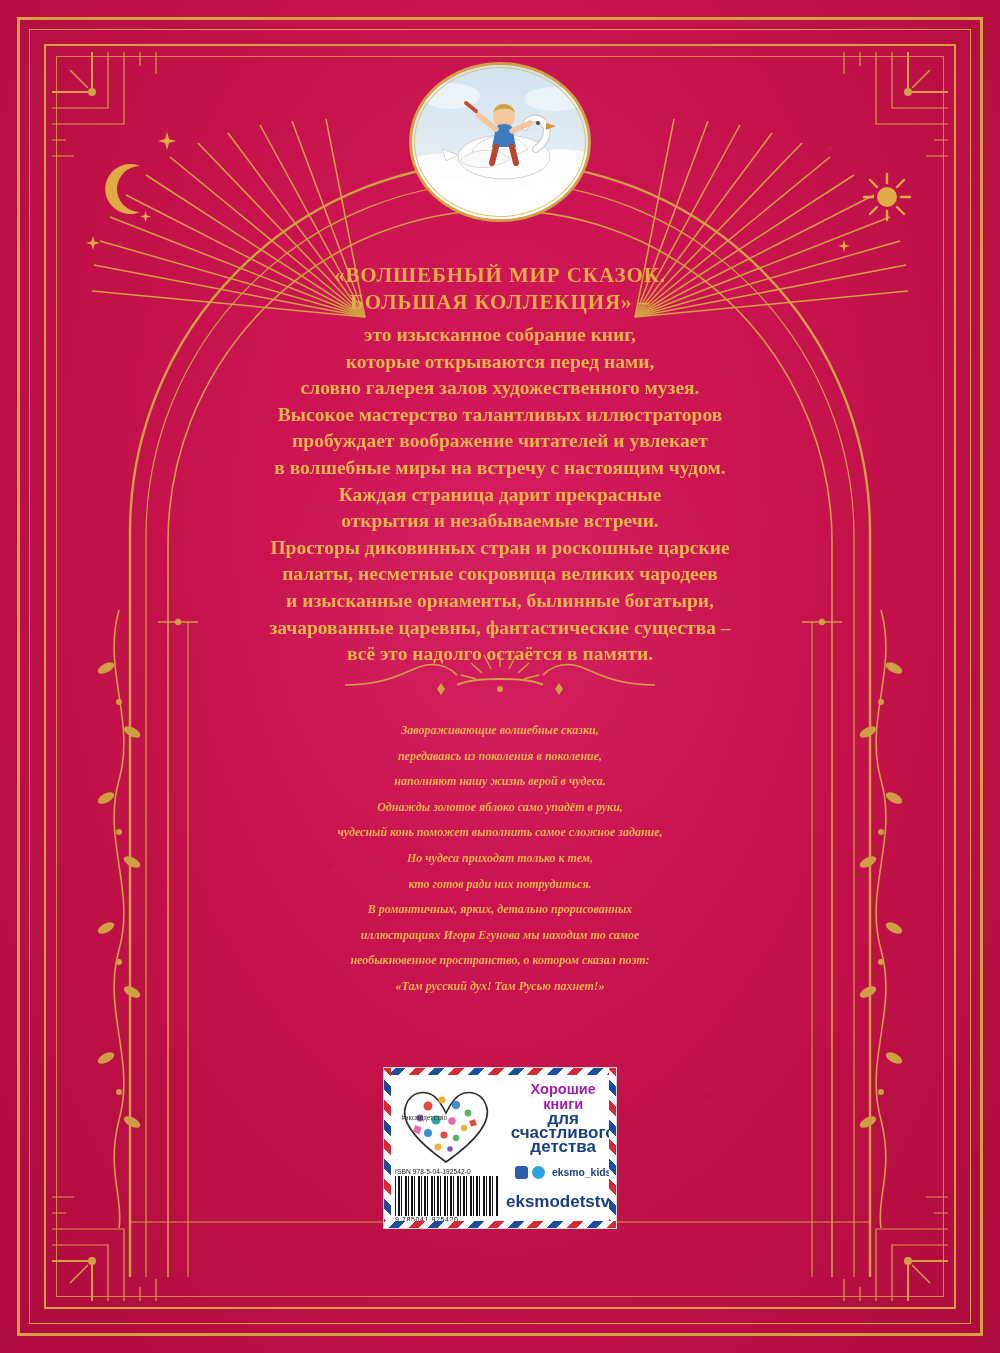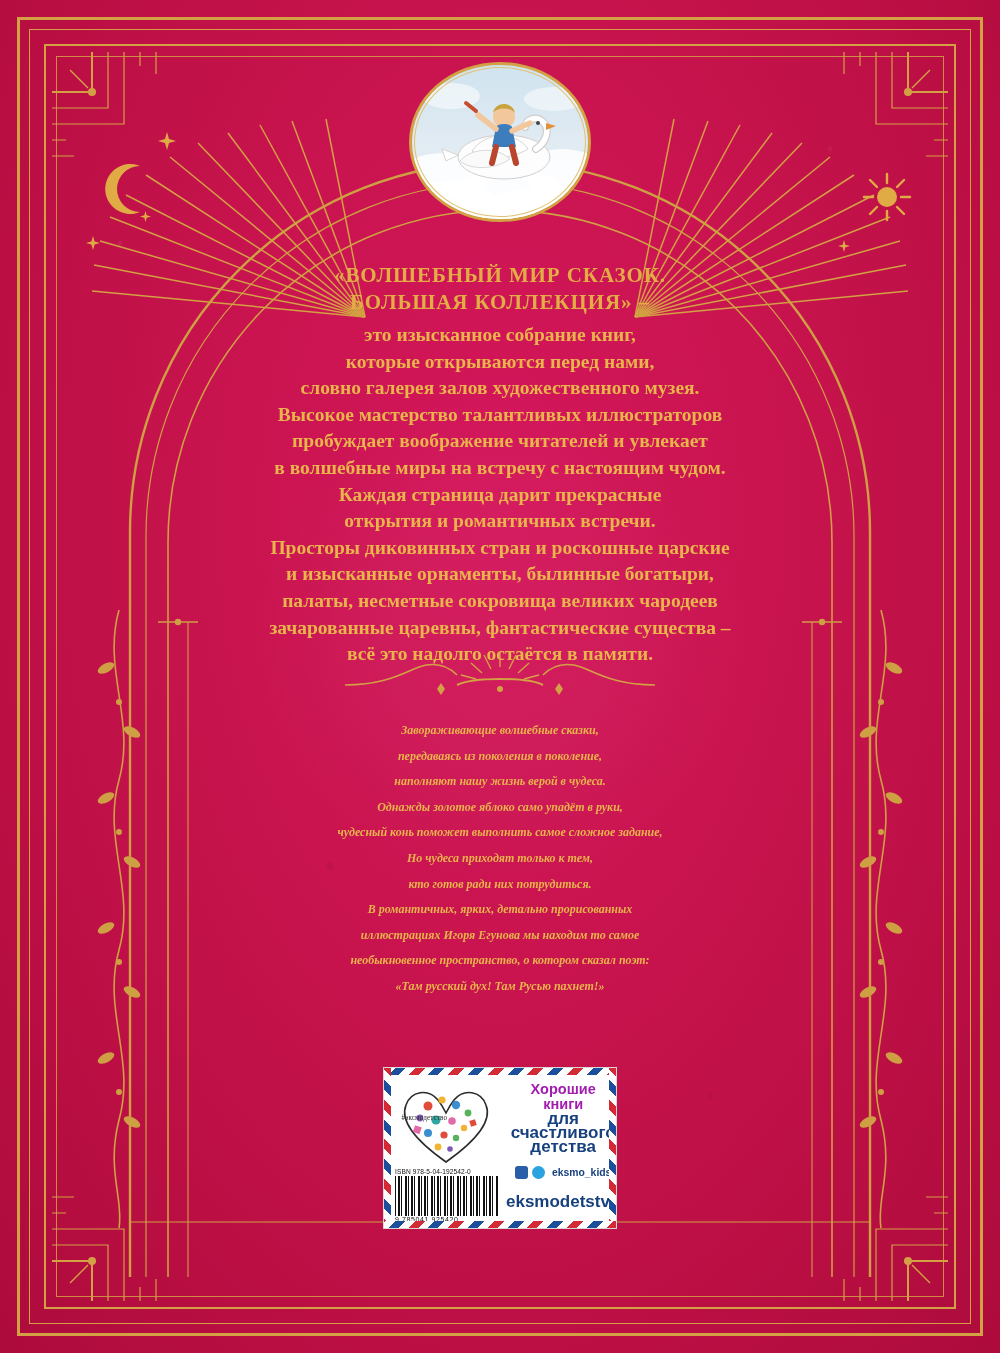--- a/index.html
+++ b/index.html
@@ -548,24 +548,24 @@
     <div id="title-line-1">«ВОЛШЕБНЫЙ МИР СКАЗОК.</div>
     <div id="title-line-2">БОЛЬШАЯ КОЛЛЕКЦИЯ» –</div>
     <div id="para-top">
       <div>это изысканное собрание книг,</div>
       <div>которые открываются перед нами,</div>
       <div>словно галерея залов художественного музея.</div>
       <div>Высокое мастерство талантливых иллюстраторов</div>
       <div>пробуждает воображение читателей и увлекает</div>
       <div>в волшебные миры на встречу с настоящим чудом.</div>
       <div>Каждая страница дарит прекрасные</div>
-      <div>открытия и романтичных встречи.</div>
+      <div>открытия и незабываемые встречи.</div>
       <div>Просторы диковинных стран и роскошные царские</div>
+      <div>палаты, несметные сокровища великих чародеев</div>
       <div>и изысканные орнаменты, былинные богатыри,</div>
-      <div>палаты, несметные сокровища великих чародеев</div>
       <div>зачарованные царевны, фантастические существа –</div>
       <div>всё это надолго остаётся в памяти.</div>
     </div>
   </div>
 
   <div id="divider">
     <svg width="310" height="56" viewBox="0 0 310 56" fill="none" stroke="#d3a043" stroke-width="1.6">
       <path d="M0 40 C40 40 58 28 74 22 C92 16 104 22 112 30"></path>
       <path d="M310 40 C270 40 252 28 236 22 C218 16 206 22 198 30"></path>
       <g stroke-width="1.4">

